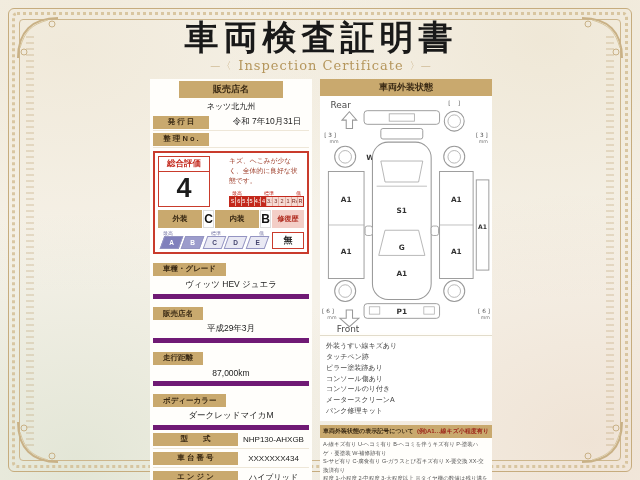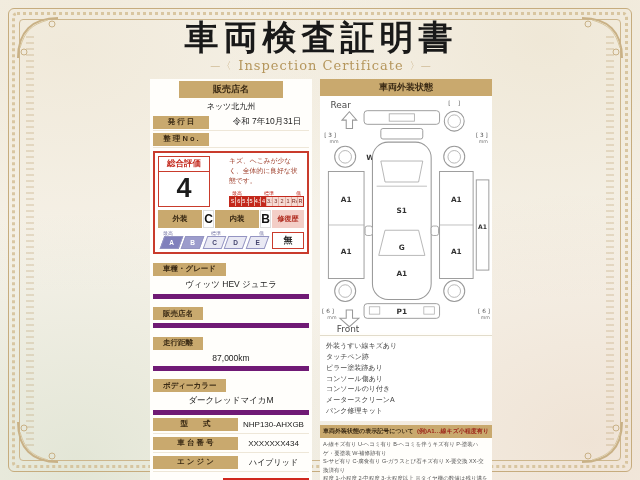--- a/index.html
+++ b/index.html
@@ -219,20 +219,21 @@
             <div class="none-cell">無</div>
           </div>
         </div>
 
         <div class="frow">
           <span class="fl">車種・グレード</span>
           <div class="fv">ヴィッツ HEV ジュエラ</div>
         </div>
         <div class="frow">
           <span class="fl">販売店名</span>
+          <div class="fv">平成29年3月</div>
         </div>
         <div class="frow">
           <span class="fl">走行距離</span>
           <div class="fv">87,000km</div>
         </div>
         <div class="frow">
           <span class="fl">ボディーカラー</span>
           <div class="fv">ダークレッドマイカM</div>
         </div>
         <div class="irow">

